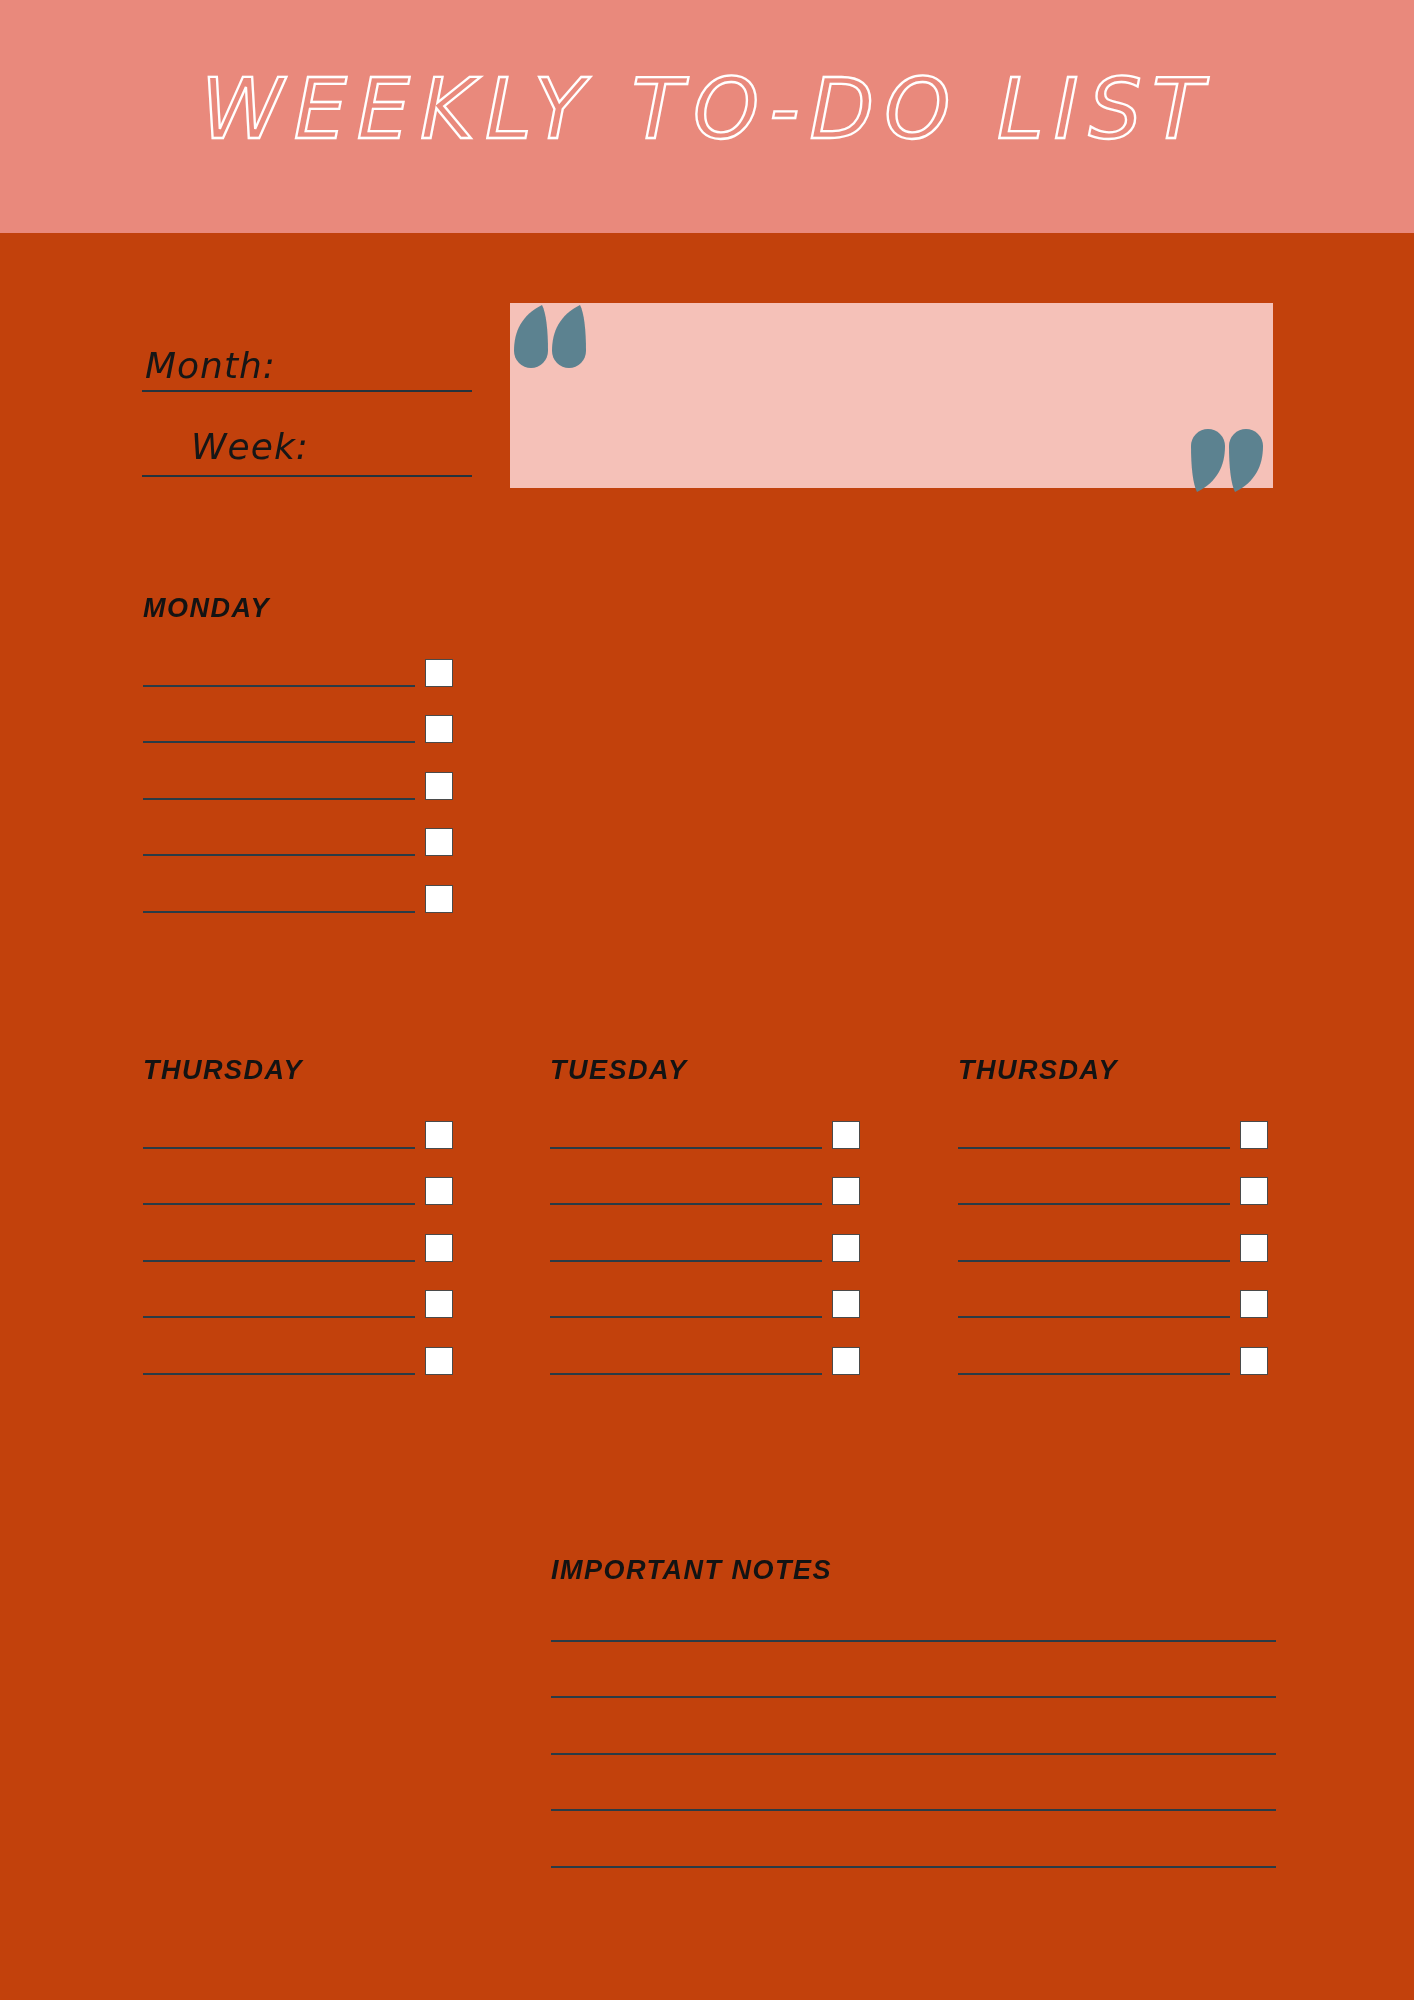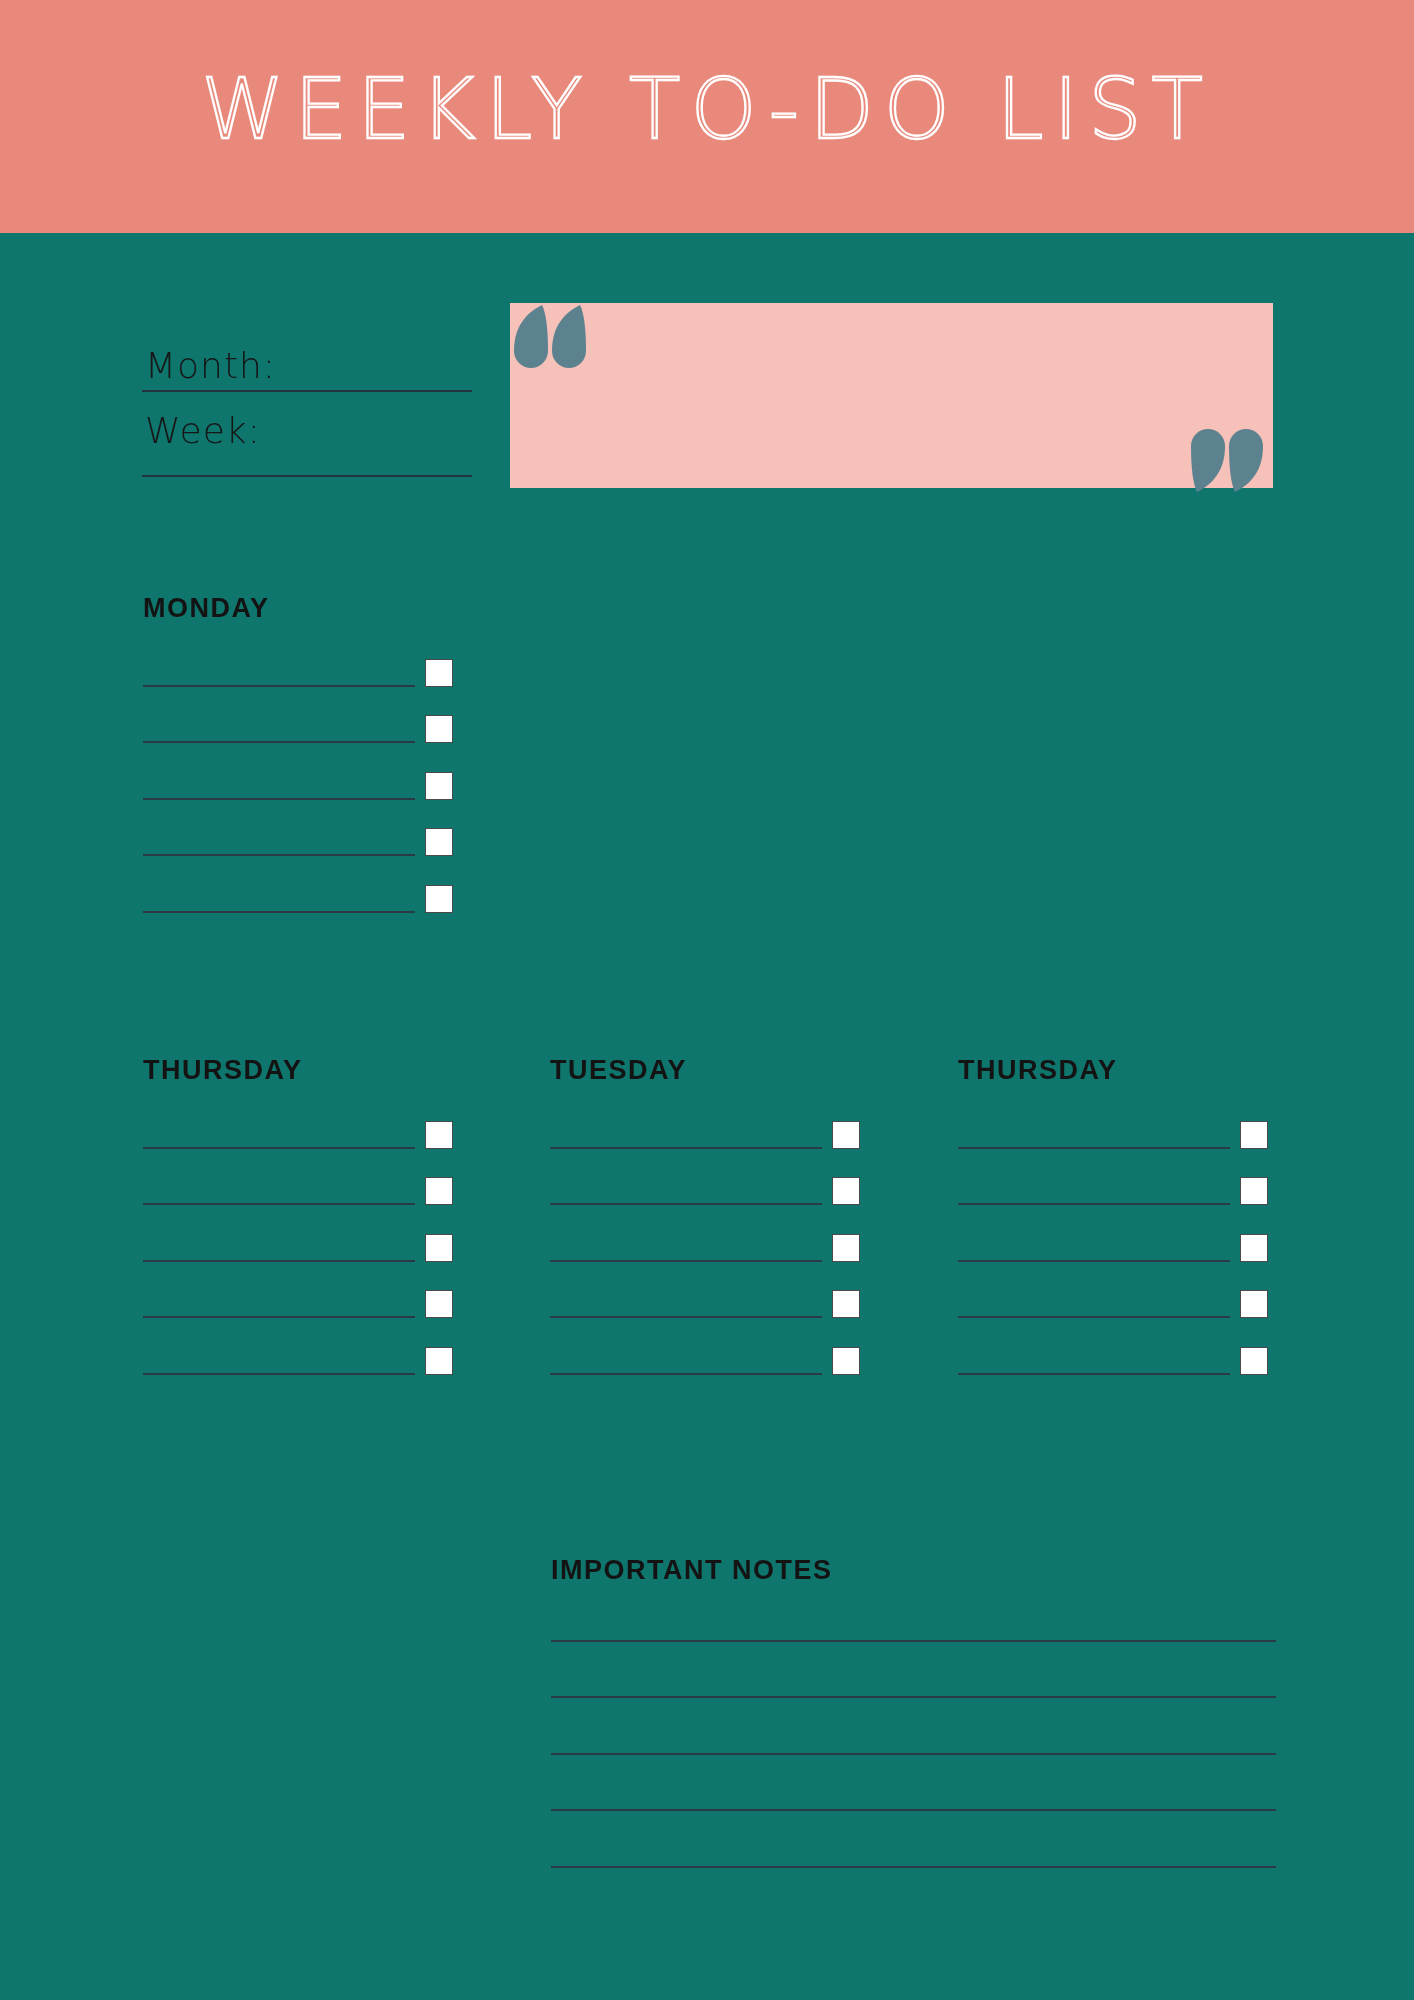--- a/index.html
+++ b/index.html
@@ -1,23 +1,24 @@
 <!DOCTYPE html>
 <html><head>
 <meta charset="utf-8">
 <style>
   * { box-sizing: border-box; }
   html, body { margin: 0; padding: 0; background: #ffffff; }
   .page {
     position: relative;
     width: 1414px;
     height: 2000px;
-    background: #0f766e;
+    background: #c2410c;
     font-family: "Liberation Sans", sans-serif;
     overflow: hidden;
+    font-style: italic;
   }
 
   
   .banner {
     position: absolute;
     left: 0; top: 0;
     width: 1414px; height: 233px;
     background: #E9897C;
     display: flex;
     align-items: center;
@@ -41,21 +42,21 @@
     position: absolute;
     left: 145px;
     font-family: "DejaVu Sans", sans-serif;
     font-weight: 200;
     font-size: 36px;
     letter-spacing: 1px;
     color: #161616;
     line-height: 38px;
   }
   .label-month { top: 347px; text-align: center; }
-  .label-week  { top: 412px; }
+  .label-week  { top: 428px; margin-left: 46px; }
   .field-line {
     position: absolute;
     left: 142px;
     width: 330px;
     height: 2px;
     background: #24333D;
   }
   .line-month { top: 390px; }
   .line-week  { top: 475px; }
 

